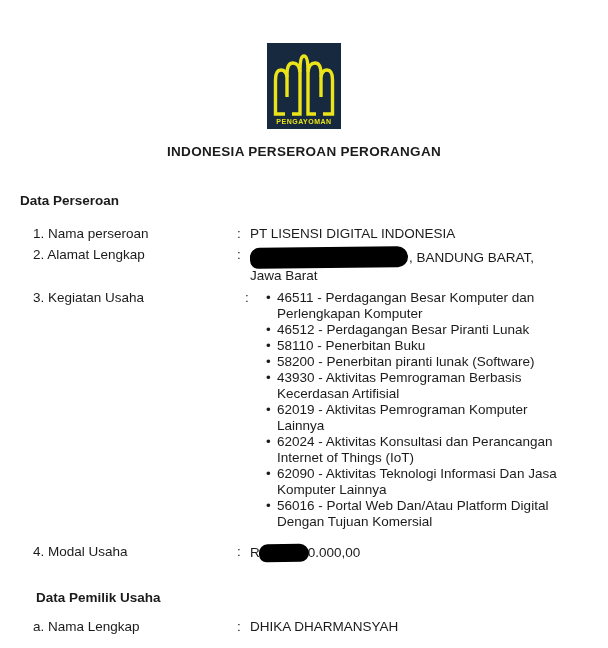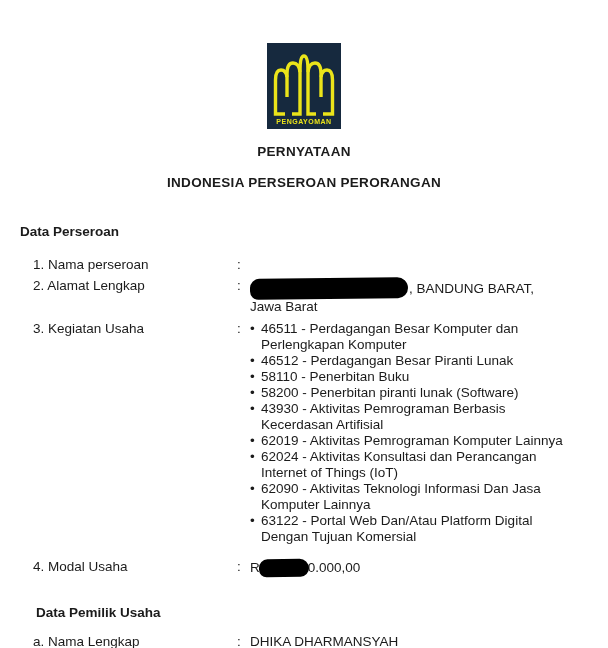--- a/index.html
+++ b/index.html
@@ -39,21 +39,21 @@
   .section-header.second { margin-top: 28px; padding-left: 16px; }
 
   .row {
     display: grid;
     grid-template-columns: 204px 13px 1fr;
     padding-left: 33px;
     padding-right: 43px;
     margin-top: 5px;
   }
   .row-first  { margin-top: 17px; }
-  .row-kegiatan { margin-top: 6px; }
+  .row-kegiatan { margin-top: 6px; gap: 8px; }
   .row-modal  { margin-top: 14px; }
   .row-owner  { margin-top: 13px; }
 
   .label { white-space: nowrap; }
   .colon { text-align: left; }
 
   ul.kegiatan-list { list-style: none; margin: 0; padding: 0; }
   ul.kegiatan-list li { display: flex; }
   .bullet { flex: 0 0 11px; width: 11px; }
   .li-text { flex: 1; }
@@ -89,28 +89,28 @@
         <path d="M25 71 H33 V28 Q33 13 37 13 Q41 13 41 28 V71 H49"></path>
         <path d="M33 29 Q32 20 26 20 Q20 20 20 31 V54"></path>
         <path d="M41 29 Q42 20 48 20 Q54 20 54 31 V54"></path>
         <path d="M20 34 Q19 27 14 27 Q8.5 27 8.5 37 V71 H18"></path>
         <path d="M54 34 Q55 27 60 27 Q65.5 27 65.5 37 V71 H56"></path>
       </g>
       <text x="37" y="81" text-anchor="middle" fill="#ebe41a">PENGAYOMAN</text>
     </svg>
   </div>
 
-  <div class="title title-1">PERNYATAAN</div>
   <div class="title title-2">INDONESIA PERSEROAN PERORANGAN</div>
 
   <div class="section-header first">Data Perseroan</div>
 
   <div class="row row-first">
     <div class="label">1. Nama perseroan</div>
     <div class="colon">:</div>
+    <div class="value">PT LISENSI DIGITAL INDONESIA</div>
   </div>
 
   <div class="row">
     <div class="label">2. Alamat Lengkap</div>
     <div class="colon">:</div>
     <div class="value"><span class="redact redact-address"></span><span>, BANDUNG BARAT, Jawa Barat</span></div>
   </div>
 
   <div class="row row-kegiatan">
     <div class="label">3. Kegiatan Usaha</div>
@@ -144,21 +144,21 @@
         <li>
             <span class="bullet">•</span>
             <span class="li-text">62024 - Aktivitas Konsultasi dan Perancangan Internet of Things (IoT)</span>
           </li>
         <li>
             <span class="bullet">•</span>
             <span class="li-text">62090 - Aktivitas Teknologi Informasi Dan Jasa Komputer Lainnya</span>
           </li>
         <li>
             <span class="bullet">•</span>
-            <span class="li-text">63122 - Portal Web Dan/Atau Platform Digital Dengan Tujuan Komersial</span>
+            <span class="li-text">56016 - Portal Web Dan/Atau Platform Digital Dengan Tujuan Komersial</span>
           </li>
       </ul>
     </div>
   </div>
 
   <div class="row row-modal">
     <div class="label">4. Modal Usaha</div>
     <div class="colon">:</div>
     <div class="value"><span>R</span><span class="redact redact-modal"></span><span>0.000,00</span></div>
   </div>

